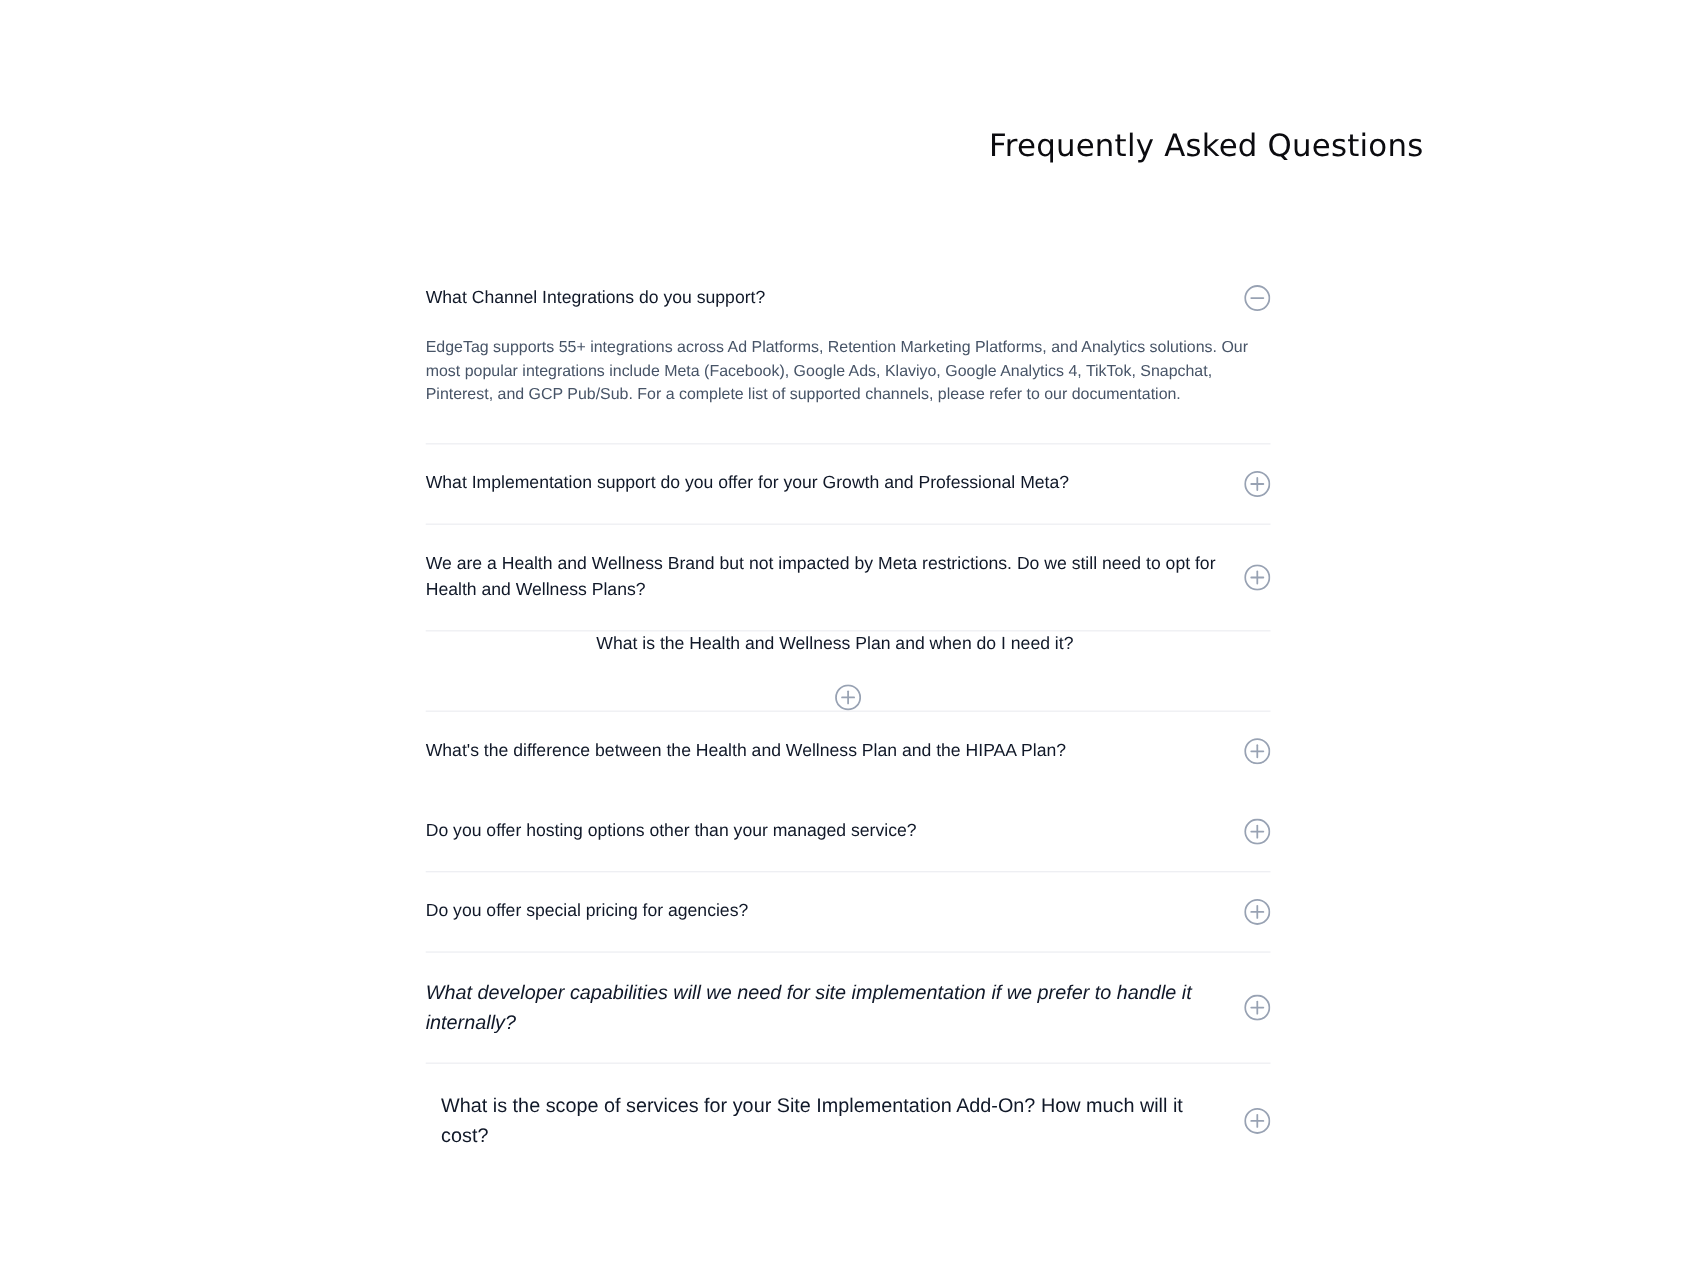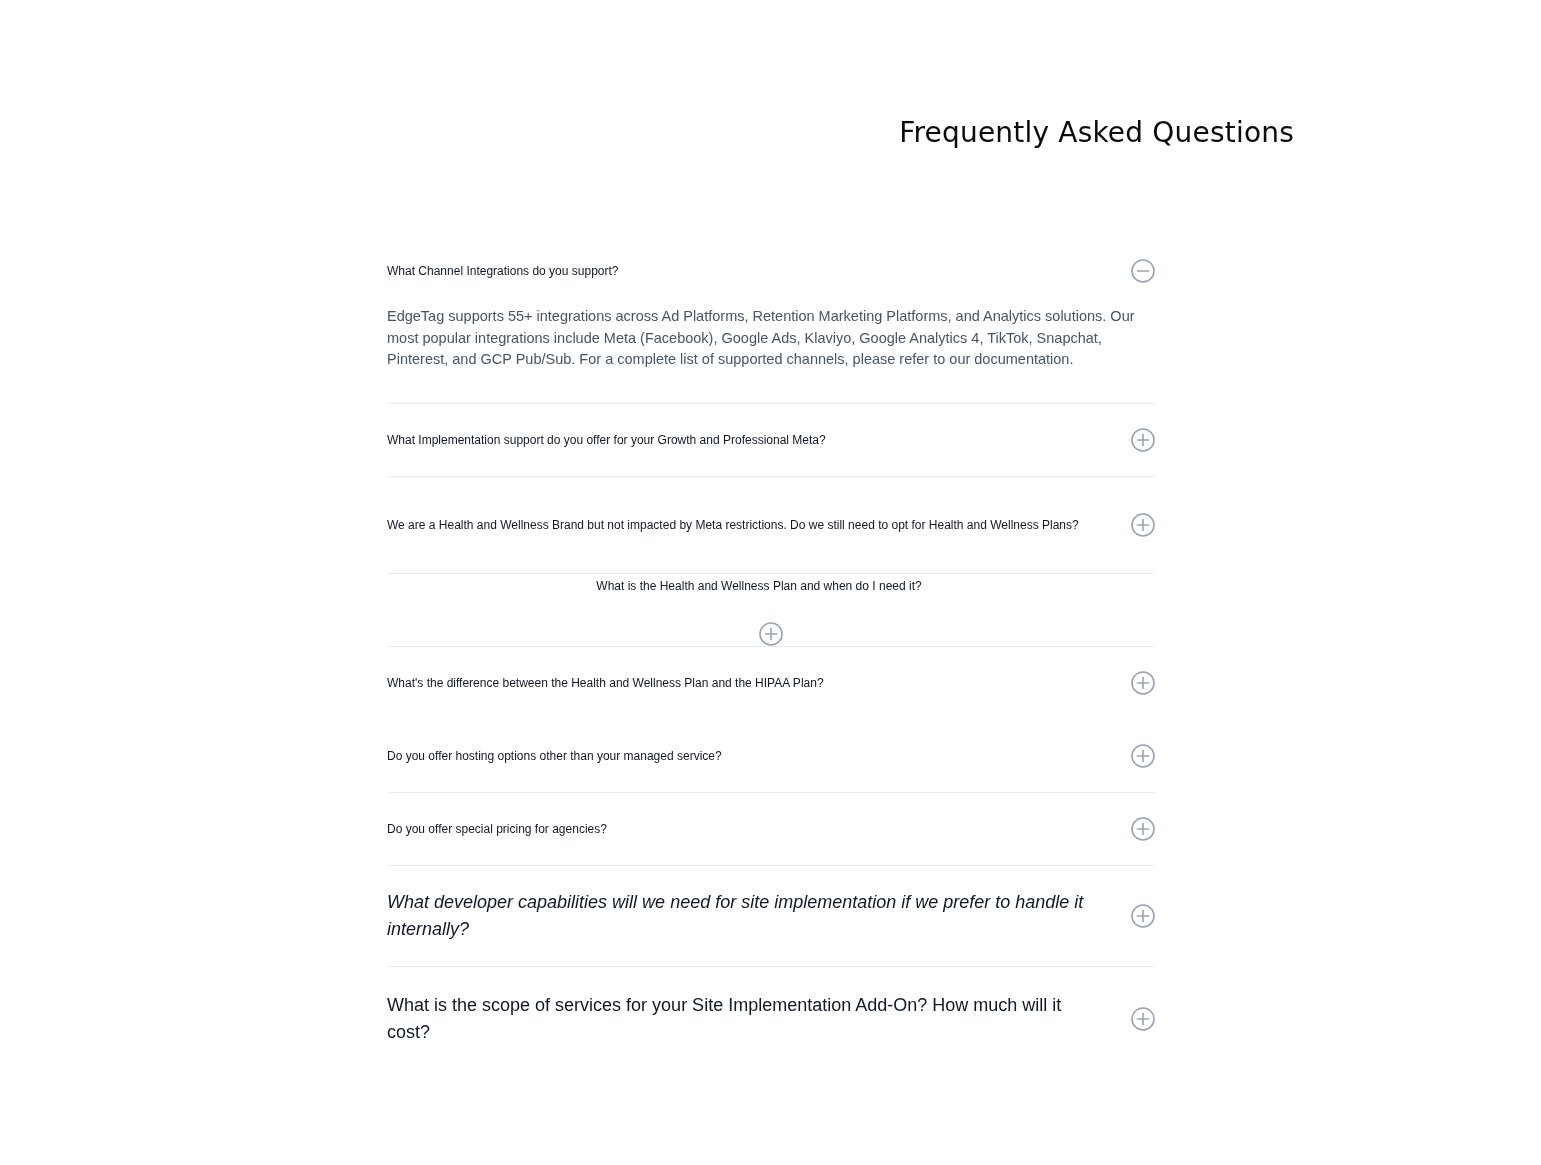--- a/index.html
+++ b/index.html
@@ -5,21 +5,21 @@
   html, body { margin: 0; padding: 0; background: #ffffff; }
   body { width: 1541px; height: 1165px; overflow: hidden; position: relative;
          font-family: "Liberation Sans", "DejaVu Sans", sans-serif; color: #101828; }
   .title { position: absolute; top: 108px; left: 0; width: 1294px; text-align: right;
            font-family: "DejaVu Sans", sans-serif; font-size: 28px; font-weight: 400;
            letter-spacing: 0.2px; color: #0b0b0f; margin: 0; line-height: 50px; }
   .faq { position: absolute; left: 387px; top: 246px; width: 768px; }
   .item { position: relative; }
   .item.divider { border-bottom: 1px solid #eaecf0; }
   .q { display: flex; align-items: center; justify-content: space-between; cursor: pointer; }
-  .q-text { font-size: 12px; line-height: 24px; color: #101828; font-weight: 500; padding-right: 24px; }
+  .q-text { font-size: 16px; line-height: 24px; color: #101828; font-weight: 500; padding-right: 24px; }
   .q-text.large { font-size: 18px; line-height: 26.5px; }
   .icon { width: 24px; height: 24px; flex: 0 0 24px; display: block; }
   .answer { font-size: 14.5px; line-height: 21.6px; color: #475467; margin-top: 22px; padding-right: 4px; }
 </style>
 </head>
 <body>
 
 <h1 class="title">Frequently Asked Questions</h1>
 
 <div class="faq">
@@ -108,21 +108,21 @@
       <svg class="icon" viewBox="0 0 24 24" fill="none" stroke="#98A2B3" stroke-width="1.6" stroke-linecap="round">
         <circle cx="12" cy="12" r="11"></circle>
           <line x1="6.5" y1="12" x2="17.5" y2="12"></line>
           <line x1="12" y1="6.5" x2="12" y2="17.5"></line>
       </svg>
     </div>
   </div>
 
   <div class="item" style="height:104px;">
     <div class="q" style="height:104px;">
-      <span class="q-text large" style="max-width:730px;">What is the scope of services for your Site Implementation Add-On? How much will it cost?</span>
+      <span class="q-text large" style="max-width:730px;margin-left:14px;">What is the scope of services for your Site Implementation Add-On? How much will it cost?</span>
       <svg class="icon" viewBox="0 0 24 24" fill="none" stroke="#98A2B3" stroke-width="1.6" stroke-linecap="round">
         <circle cx="12" cy="12" r="11"></circle>
           <line x1="6.5" y1="12" x2="17.5" y2="12"></line>
           <line x1="12" y1="6.5" x2="12" y2="17.5"></line>
       </svg>
     </div>
   </div>
 
 </div>
 

